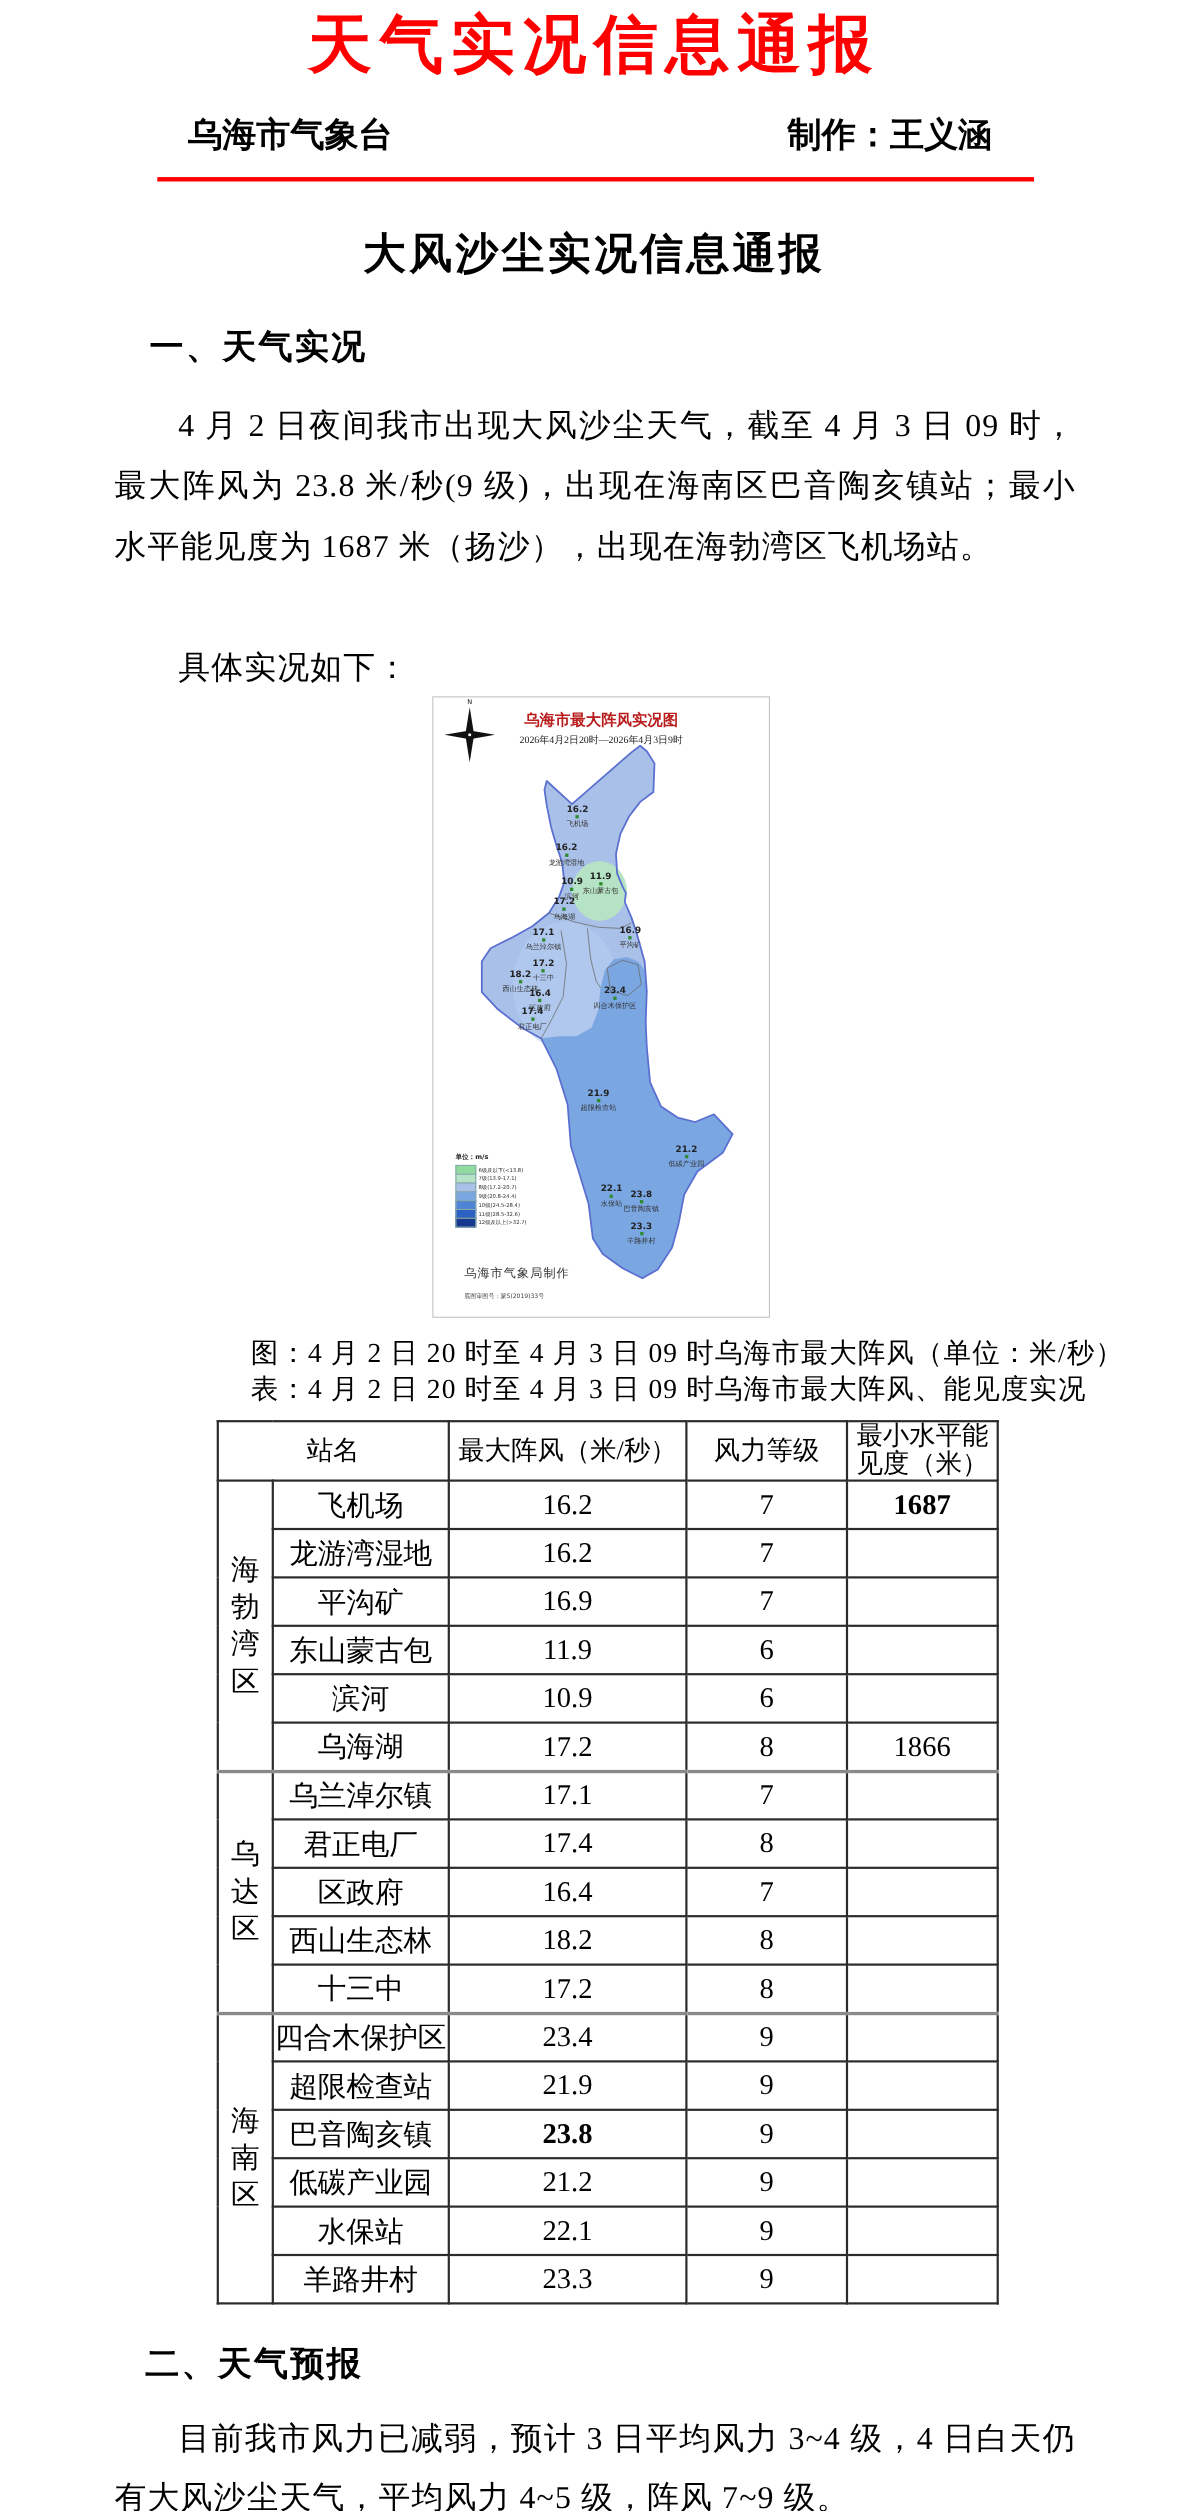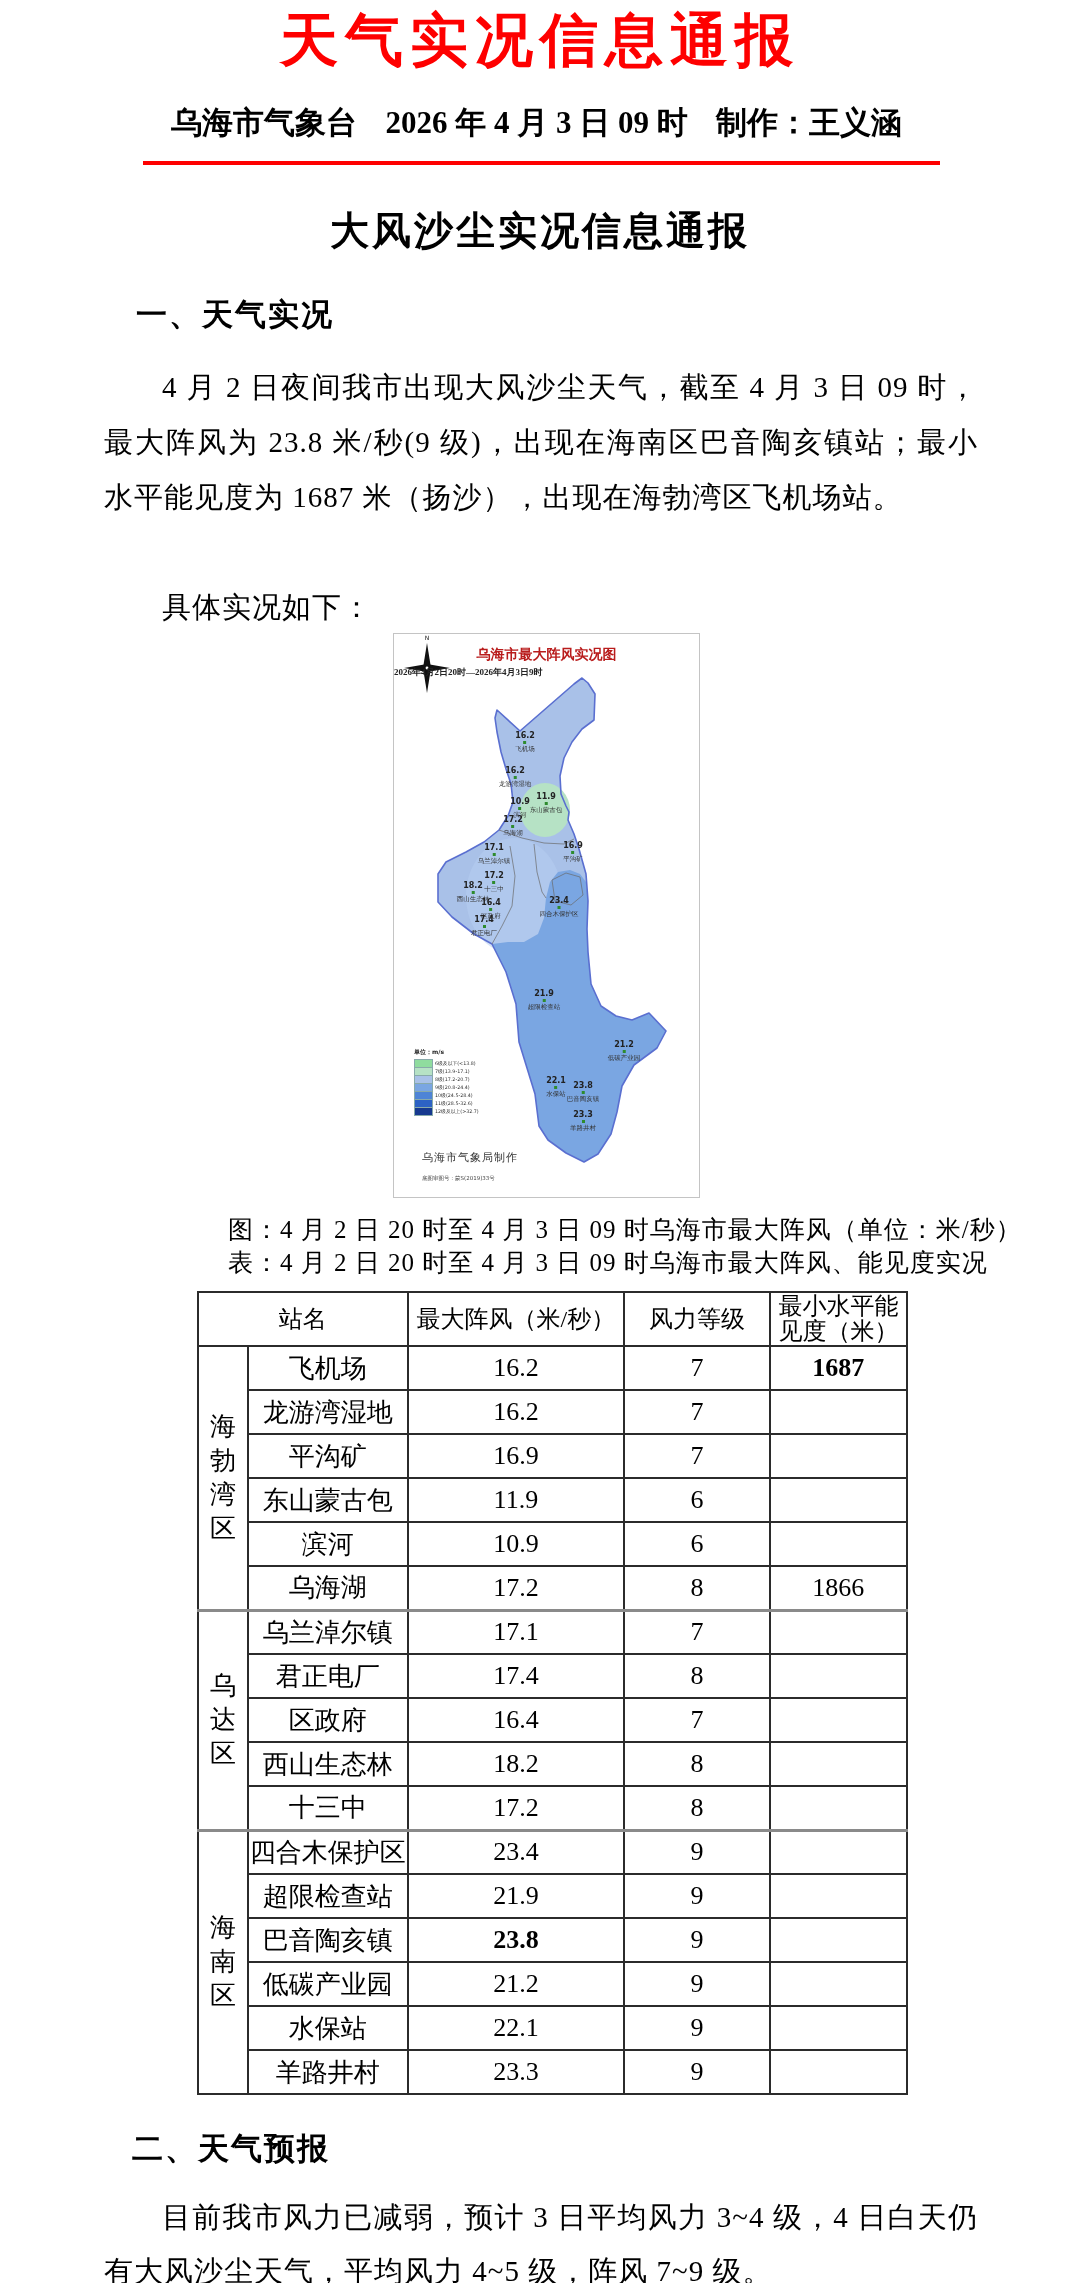--- a/index.html
+++ b/index.html
@@ -27,22 +27,22 @@
   #para2{top:580px;}
   #para3{top:2190px;line-height:54px;}
 
   
   .map-box{top:633px;left:393px;width:307px;height:565px;background:#fff;
     border:1px solid #c4c4c4;box-sizing:border-box;}
   .map-layer{position:absolute;left:0;top:0;}
   .map-title{position:absolute;top:12px;left:0;width:100%;text-align:center;
     font-family:"Liberation Sans","DejaVu Sans",sans-serif;
     font-size:14px;font-weight:bold;color:#b91c1c;}
-  .map-subtitle{position:absolute;top:32px;left:0;width:100%;text-align:left;
-    font-size:9px;font-weight:bold;color:#222;}
+  .map-subtitle{position:absolute;top:32px;left:0;width:100%;text-align:center;
+    font-size:9px;font-weight:normal;color:#222;}
   .station{position:absolute;transform:translate(-50%,-15px);text-align:center;}
   .st-val{font-family:"DejaVu Sans",sans-serif;font-weight:bold;
     font-size:8px;line-height:9px;color:#222;white-space:nowrap;}
   .st-dot{width:3px;height:3px;background:#2e8b2e;margin:1px auto;}
   .st-name{font-family:"DejaVu Sans",sans-serif;font-size:6.5px;line-height:8px;
     color:#333;white-space:nowrap;}
   .map-legend{position:absolute;left:20px;top:414px;}
   .lg-unit{font-family:"DejaVu Sans",sans-serif;font-size:6px;font-weight:bold;
     color:#222;margin-bottom:2px;}
   .lg-row{display:flex;align-items:center;height:8px;}
@@ -73,21 +73,20 @@
   td.num{font-family:"Liberation Serif","DejaVu Serif",serif;}
   .b{font-weight:bold;}
 </style>
 </head>
 <body>
 
 <div class="abs doc-title">天气实况信息通报</div>
 
 <div class="abs meta-row">
   <span>乌海市气象台</span>
-  <span>2026 年 4 月 3 日 09 时</span>
   <span>制作：王义涵</span>
 </div>
 
 <div class="abs red-rule"></div>
 
 <div class="abs sub-heading">大风沙尘实况信息通报</div>
 
 <div id="sec1" class="abs sec-heading">一、天气实况</div>
 <div id="para1" class="abs para">4 月 2 日夜间我市出现大风沙尘天气，截至 4 月 3 日 09 时，最大阵风为 23.8 米/秒(9 级)，出现在海南区巴音陶亥镇站；最小水平能见度为 1687 米（扬沙），出现在海勃湾区飞机场站。</div>
 <div id="para2" class="abs para">具体实况如下：</div>

